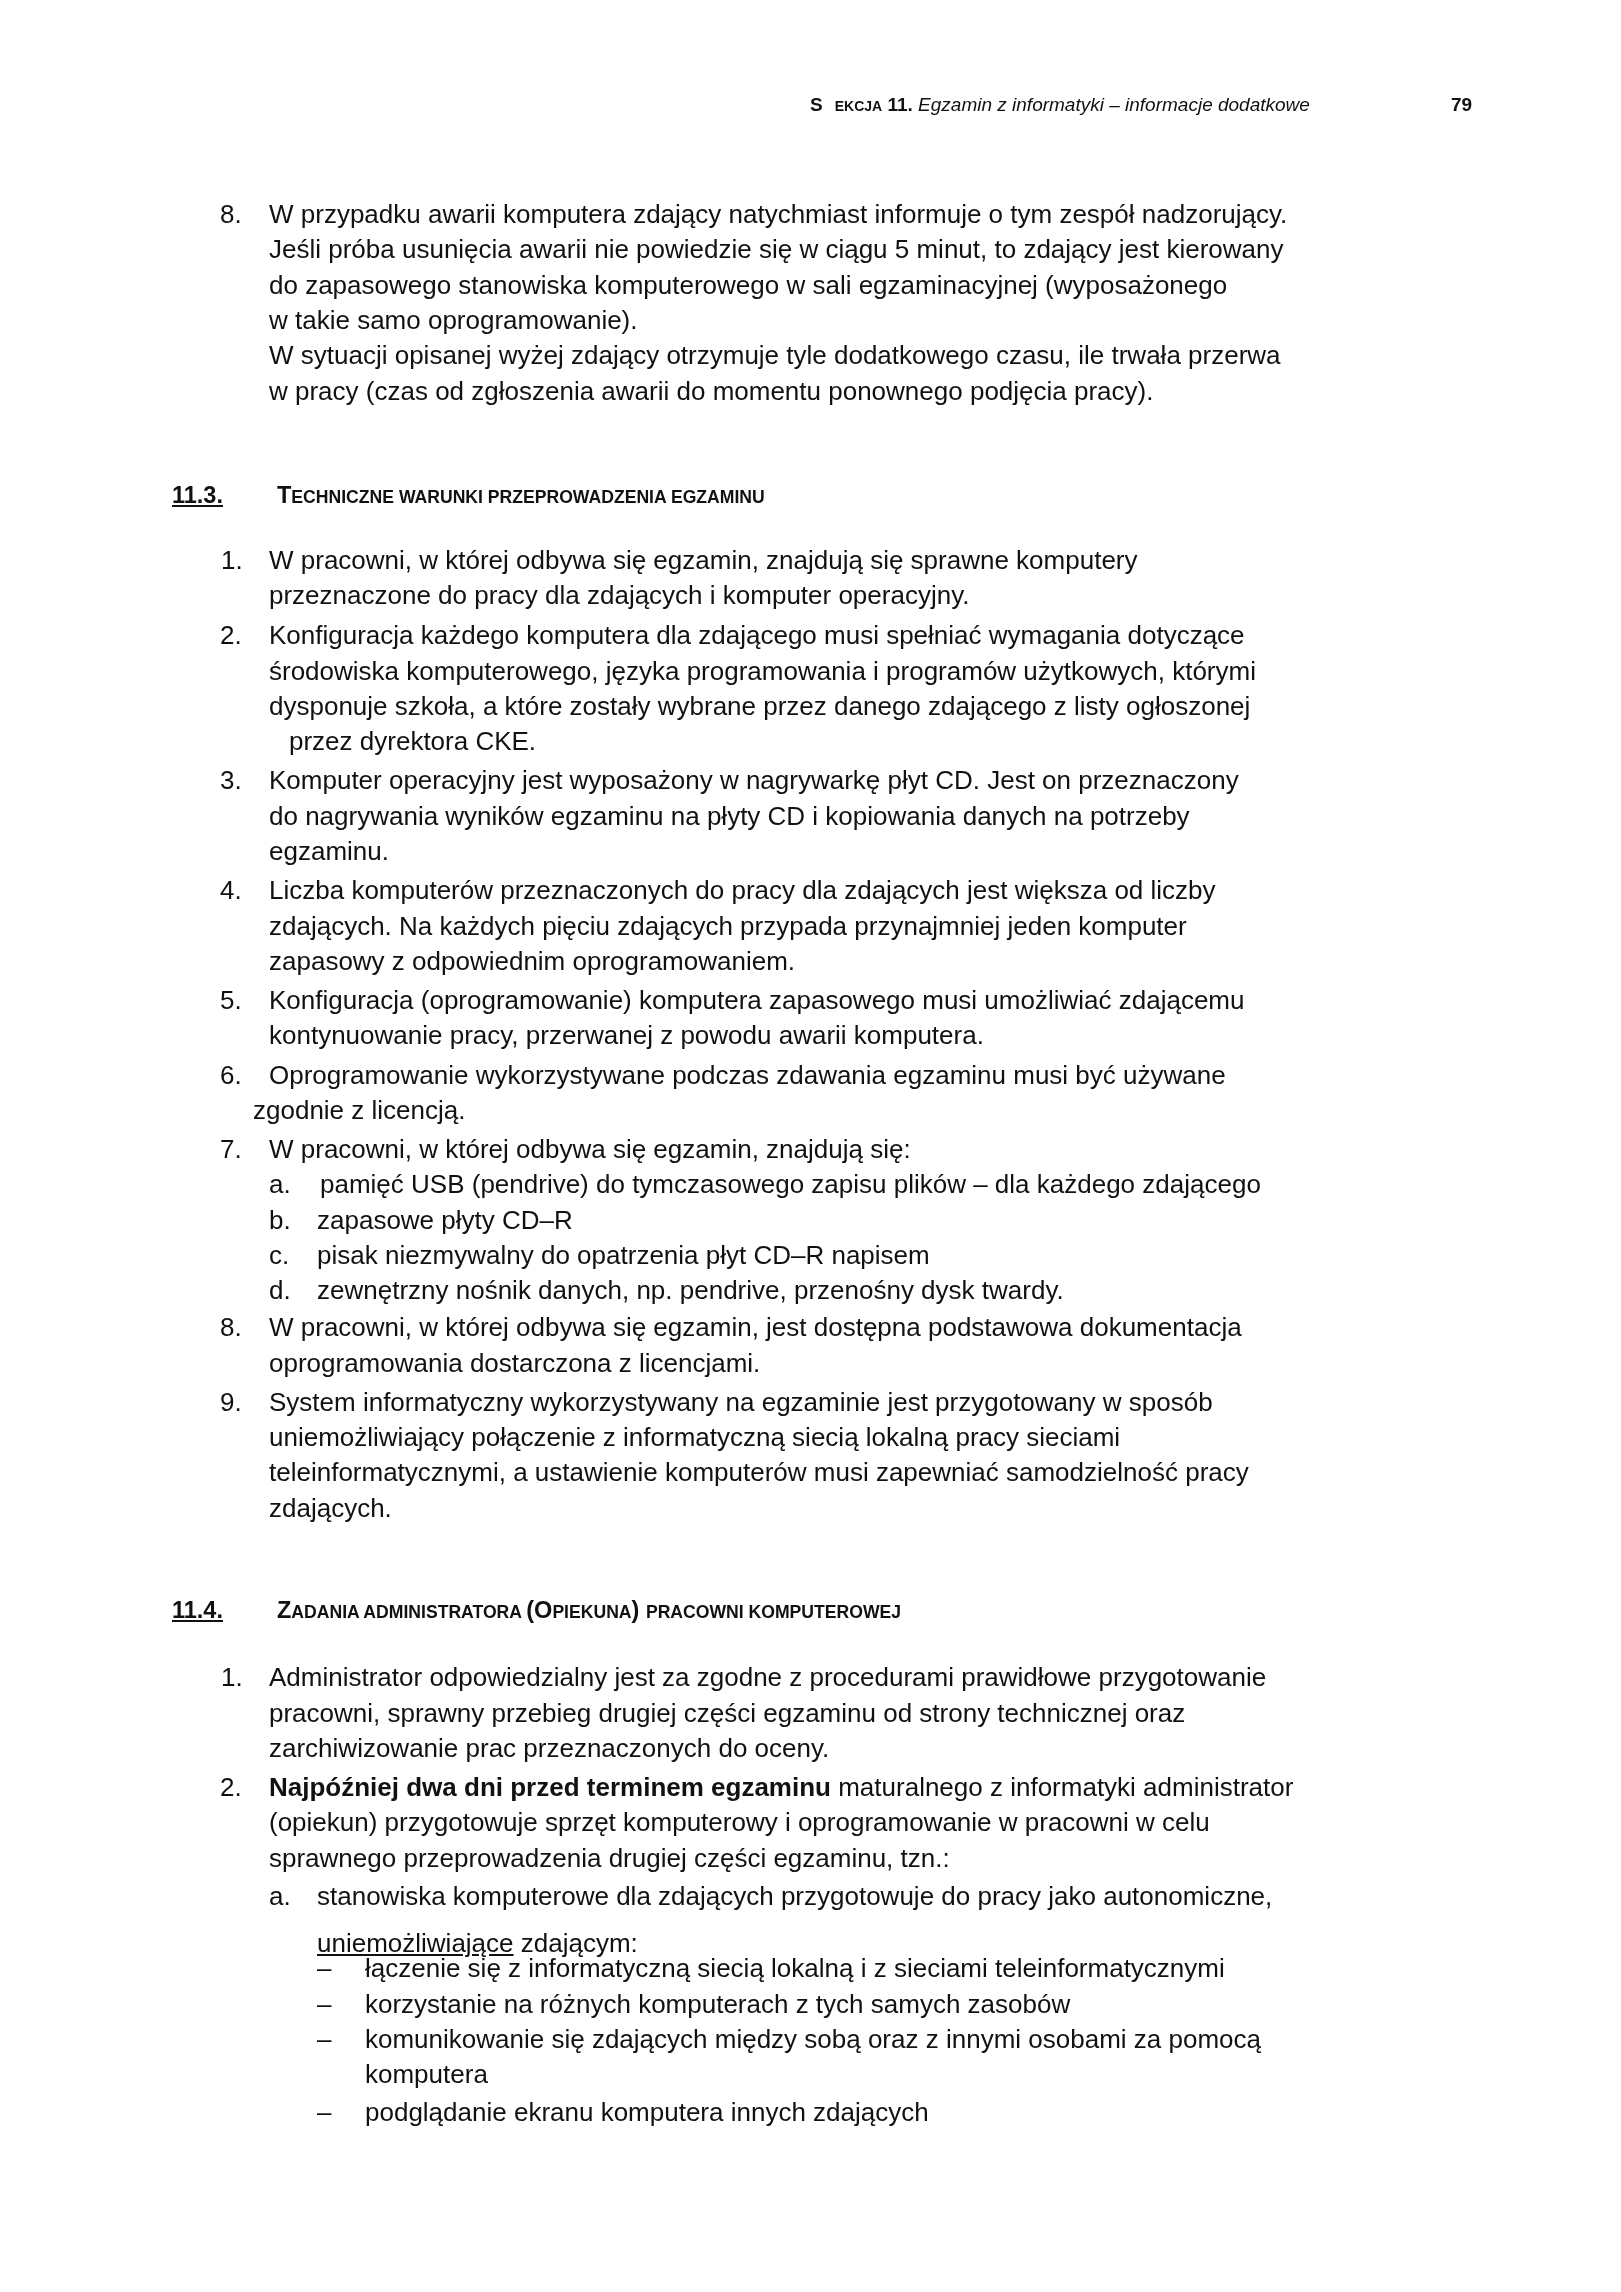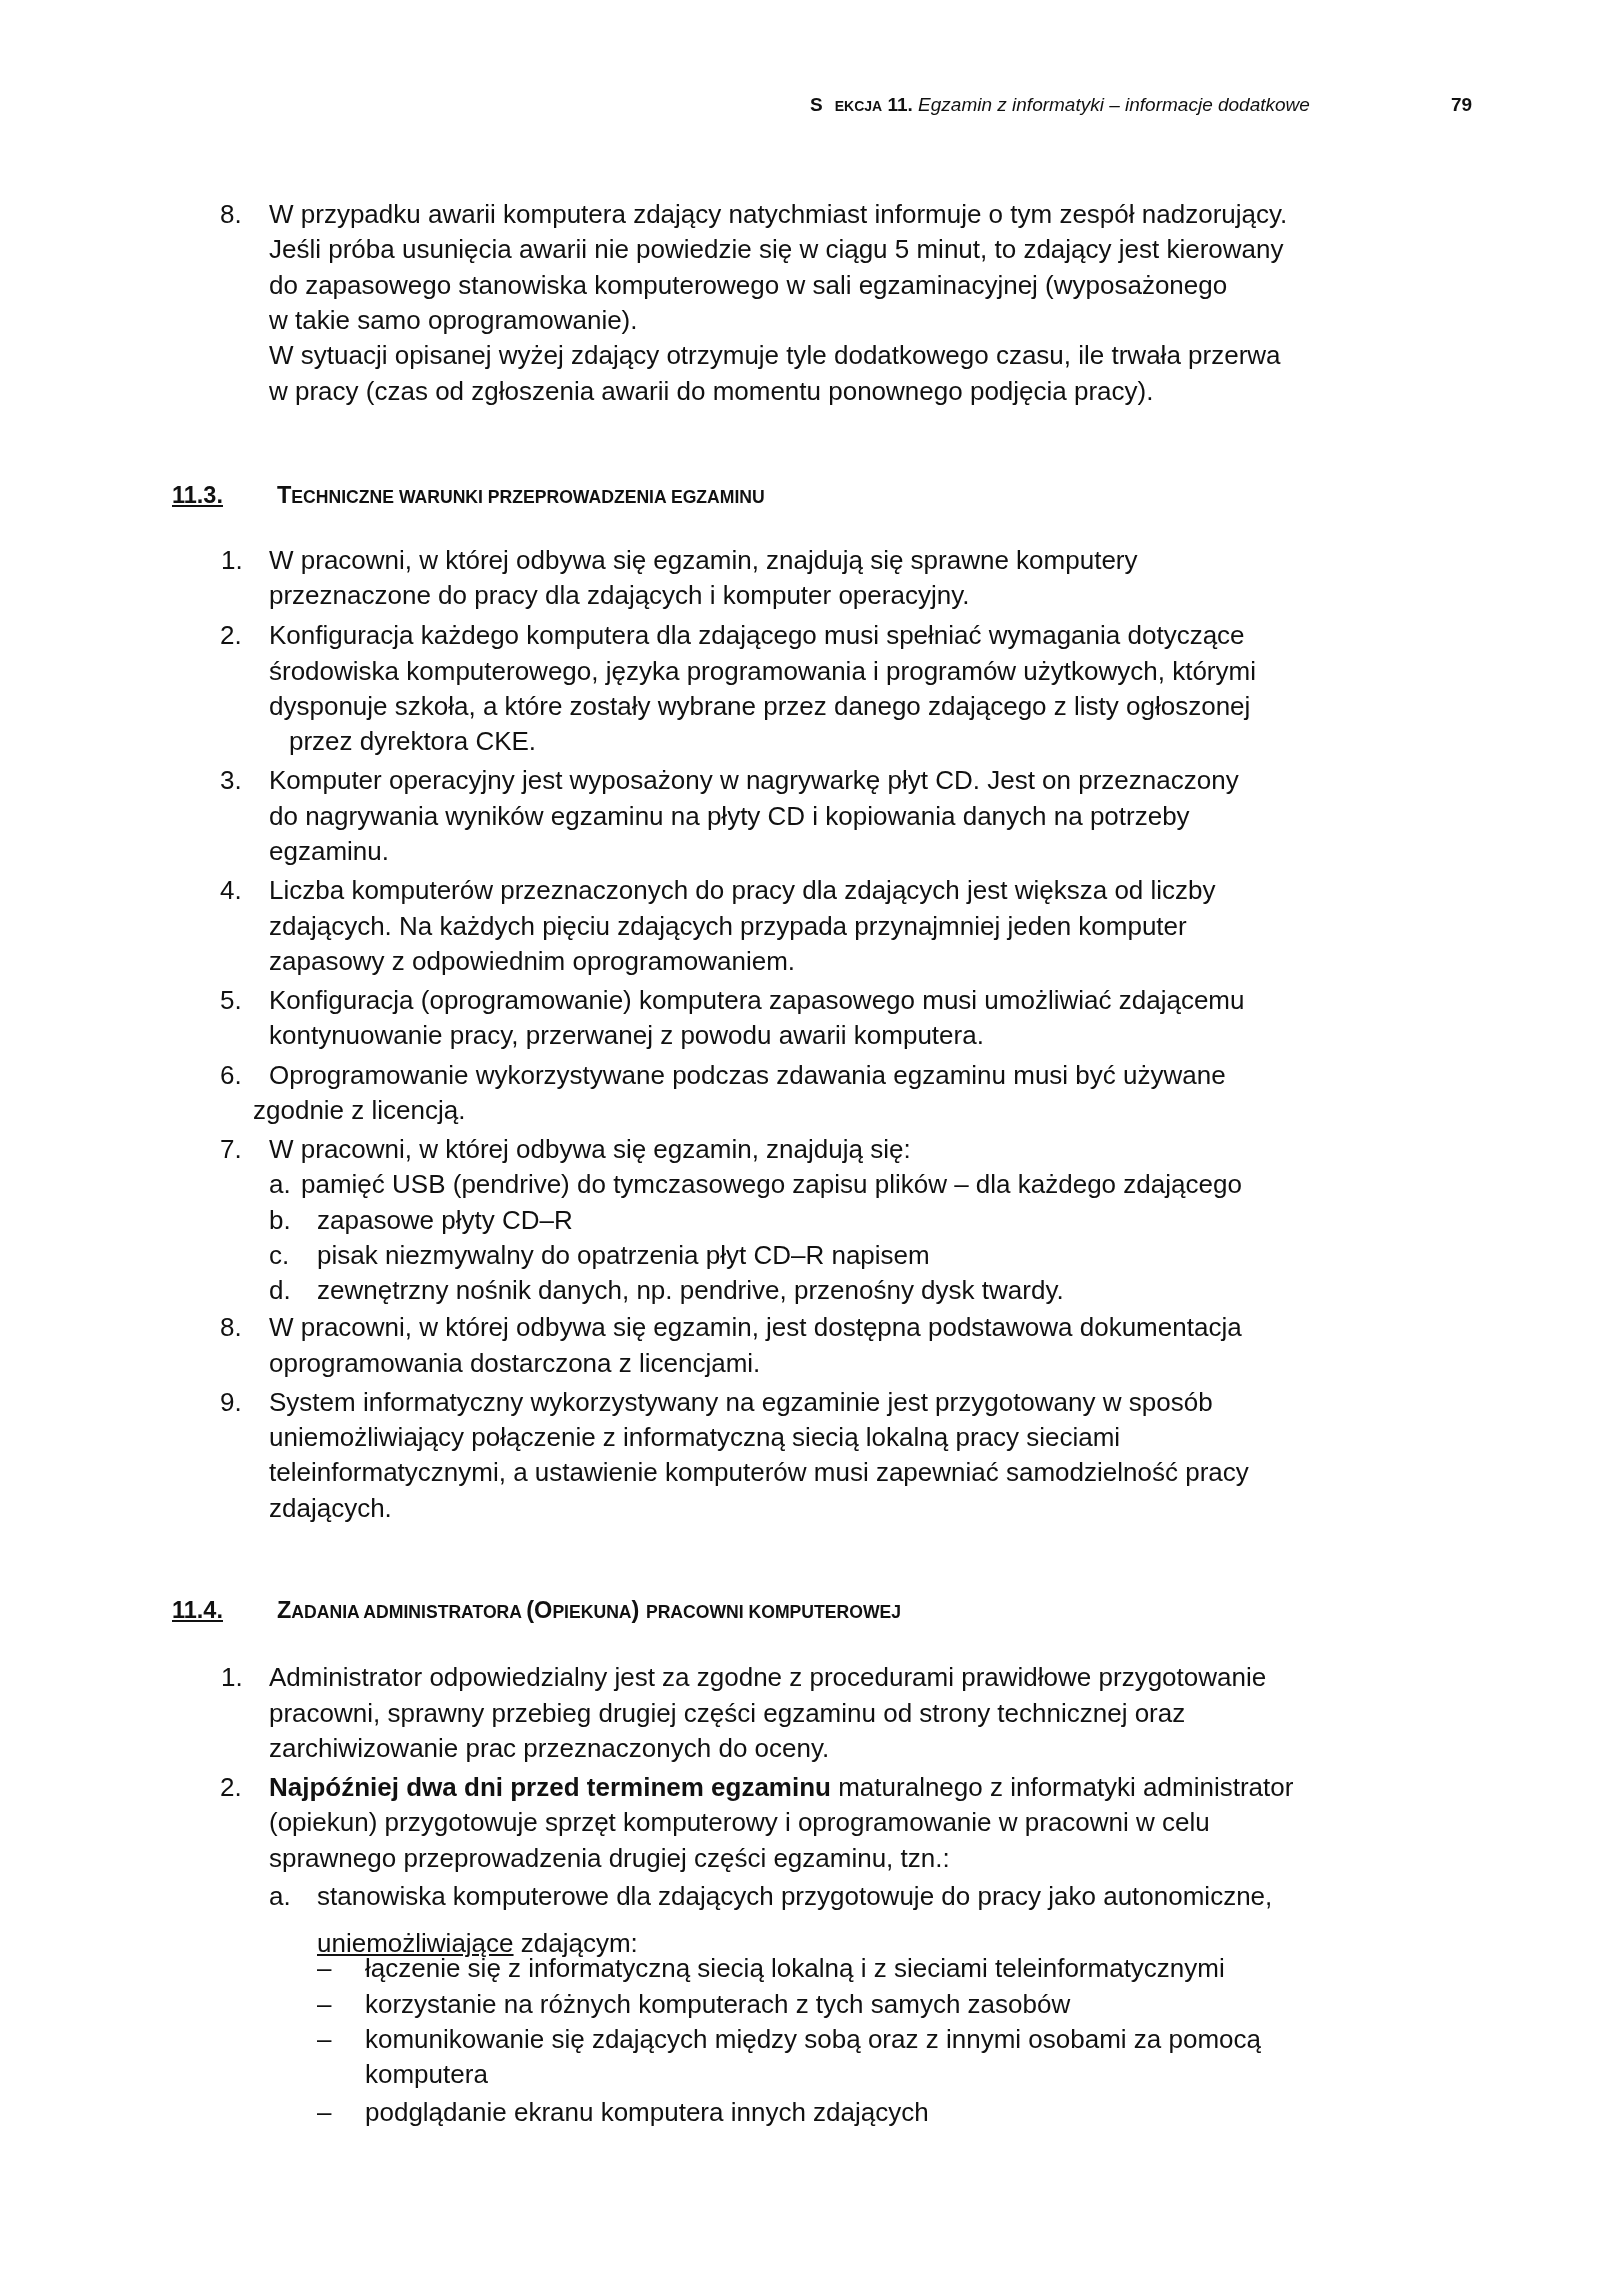--- a/index.html
+++ b/index.html
@@ -78,21 +78,21 @@
     <span class="line" style="left:269px; top:986px;">Konfiguracja (oprogramowanie) komputera zapasowego musi umożliwiać zdającemu</span>
     <span class="line" style="left:269px; top:1021px;">kontynuowanie pracy, przerwanej z powodu awarii komputera.</span>
 
     <span class="num" style="left:220px; top:1061px;">6.</span>
     <span class="line" style="left:269px; top:1061px;">Oprogramowanie wykorzystywane podczas zdawania egzaminu musi być używane</span>
     <span class="line" style="left:253px; top:1096px;">zgodnie z licencją.</span>
 
     <span class="num" style="left:220px; top:1135px;">7.</span>
     <span class="line" style="left:269px; top:1135px;">W pracowni, w której odbywa się egzamin, znajdują się:</span>
     <span class="num" style="left:269px; top:1170px;">a.</span>
-    <span class="line" style="left:301px; top:1170px;text-align:center;">pamięć USB (pendrive) do tymczasowego zapisu plików – dla każdego zdającego</span>
+    <span class="line" style="left:320px; top:1170px;text-align:center;">pamięć USB (pendrive) do tymczasowego zapisu plików – dla każdego zdającego</span>
     <span class="num" style="left:269px; top:1206px;">b.</span>
     <span class="line" style="left:317px; top:1206px;">zapasowe płyty CD–R</span>
     <span class="num" style="left:269px; top:1241px;">c.</span>
     <span class="line" style="left:317px; top:1241px;">pisak niezmywalny do opatrzenia płyt CD–R napisem</span>
     <span class="num" style="left:269px; top:1276px;">d.</span>
     <span class="line" style="left:317px; top:1276px;">zewnętrzny nośnik danych, np. pendrive, przenośny dysk twardy.</span>
 
     <span class="num" style="left:220px; top:1313px;">8.</span>
     <span class="line" style="left:269px; top:1313px;">W pracowni, w której odbywa się egzamin, jest dostępna podstawowa dokumentacja</span>
     <span class="line" style="left:269px; top:1349px;">oprogramowania dostarczona z licencjami.</span>

